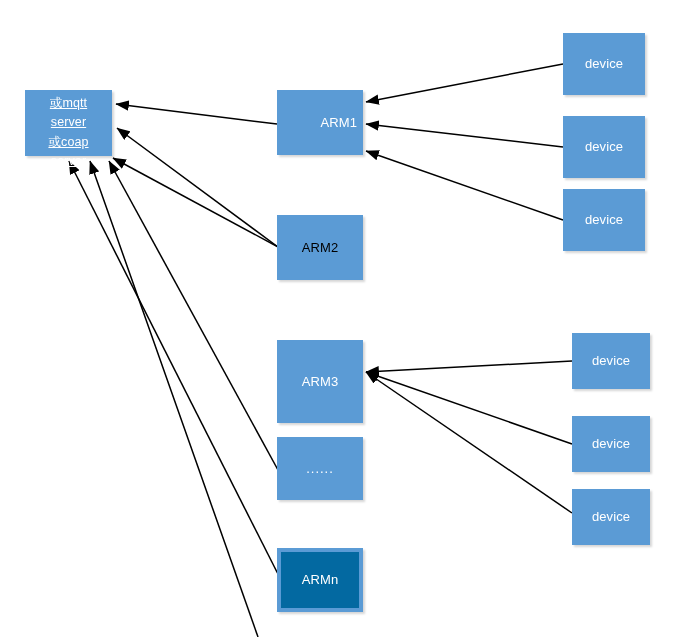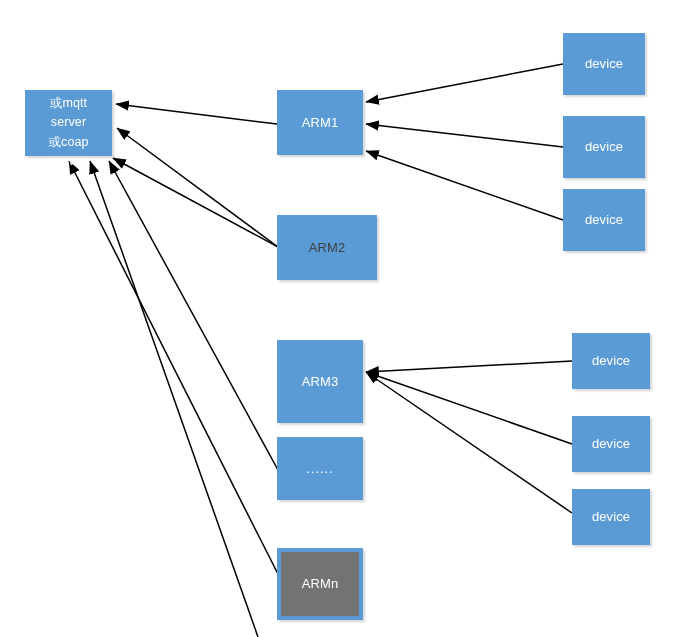--- a/index.html
+++ b/index.html
@@ -44,20 +44,21 @@
   }
   .node-label {
     display: block;
     width: 100%;
     white-space: pre-line;
     padding: 0 2px;
   }
   .node.server {
     font-size: 12.5px;
     line-height: 1.55;
+    text-decoration: underline;
   }
   .node.ellipsis .node-label {
     letter-spacing: 1px;
     font-size: 13px;
   }
 </style>
 </head>
 <body>
 
 <div id="diagram-canvas">
@@ -83,33 +84,33 @@
         <line x1="572" y1="513" x2="366" y2="372" stroke="#000000" stroke-width="1.5" marker-end="url(#arrowhead)"></line>
       </g>
   </svg>
 
   <div id="nodes-group">
       <div class="node server" style="left: 25px; top: 90px; width: 87px; height: 66px; background: rgb(91, 155, 213); border-color: rgb(91, 155, 213); color: rgb(255, 255, 255);">
         <span class="node-label">Web server
 或mqtt server
 或coap server</span>
       </div>
-      <div class="node gateway" style="left: 277px; top: 90px; width: 86px; height: 65px; background: rgb(91, 155, 213); border-color: rgb(91, 155, 213); color: rgb(255, 255, 255);">
+      <div class="node gateway" style="left: 277px; top: 90px; width: 86px; height: 65px; background: rgb(91, 155, 213); border-color: rgb(91, 155, 213); color: rgb(255, 255, 255); text-align: right;">
         <span class="node-label">ARM1</span>
       </div>
-      <div class="node gateway" style="left: 277px; top: 215px; width: 100px; height: 65px; background: rgb(91, 155, 213); border-color: rgb(91, 155, 213); color: #404040;">
+      <div class="node gateway" style="left: 277px; top: 215px; width: 86px; height: 65px; background: rgb(91, 155, 213); border-color: rgb(91, 155, 213); color: #000000;">
         <span class="node-label">ARM2</span>
       </div>
       <div class="node gateway" style="left: 277px; top: 340px; width: 86px; height: 83px; background: rgb(91, 155, 213); border-color: rgb(91, 155, 213); color: rgb(255, 255, 255);">
         <span class="node-label">ARM3</span>
       </div>
       <div class="node ellipsis" style="left: 277px; top: 437px; width: 86px; height: 63px; background: rgb(91, 155, 213); border-color: rgb(91, 155, 213); color: rgb(255, 255, 255);">
         <span class="node-label">......</span>
       </div>
-      <div class="node gateway" style="left: 277px; top: 548px; width: 86px; height: 72px; background: #737373; border-color: rgb(91, 155, 213); color: rgb(255, 255, 255);">
+      <div class="node gateway" style="left: 277px; top: 548px; width: 86px; height: 64px; background: #0369a1; border-color: rgb(91, 155, 213); color: rgb(255, 255, 255);">
         <span class="node-label">ARMn</span>
       </div>
       <div class="node device" style="left: 563px; top: 33px; width: 82px; height: 62px; background: rgb(91, 155, 213); border-color: rgb(91, 155, 213); color: rgb(255, 255, 255);">
         <span class="node-label">device</span>
       </div>
       <div class="node device" style="left: 563px; top: 116px; width: 82px; height: 62px; background: rgb(91, 155, 213); border-color: rgb(91, 155, 213); color: rgb(255, 255, 255);">
         <span class="node-label">device</span>
       </div>
       <div class="node device" style="left: 563px; top: 189px; width: 82px; height: 62px; background: rgb(91, 155, 213); border-color: rgb(91, 155, 213); color: rgb(255, 255, 255);">
         <span class="node-label">device</span>

